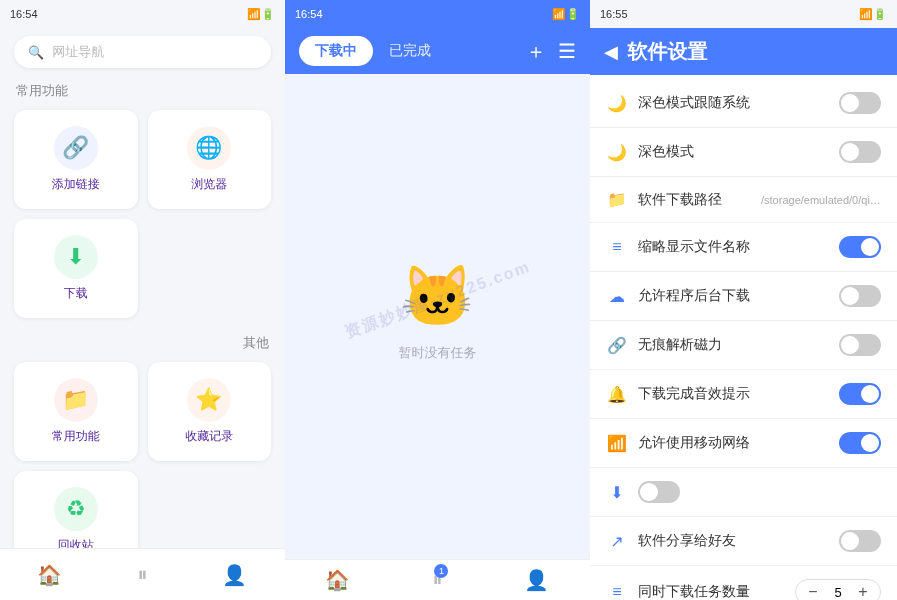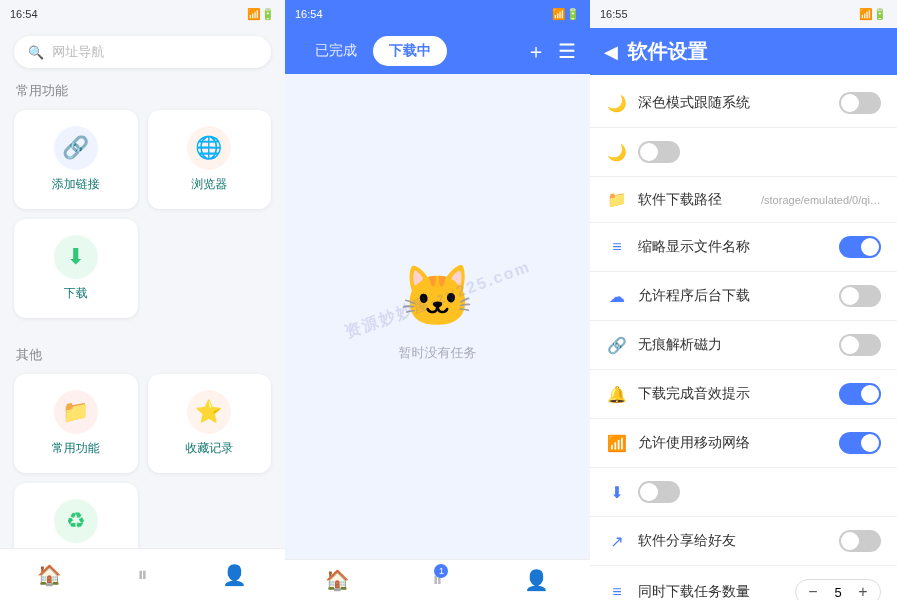--- a/index.html
+++ b/index.html
@@ -76,21 +76,21 @@
       width: 44px;
       height: 44px;
       border-radius: 50%;
       display: flex;
       align-items: center;
       justify-content: center;
       font-size: 22px;
     }
     .grid-item .item-label {
       font-size: 12px;
-      color: #0f766e;
+      color: #4c1d95;
       text-align: center;
     }
     .icon-link { background: #eef3ff; color: #4a7cff; }
     .icon-browser { background: #fff3ee; color: #ff6b35; }
     .icon-download { background: #e8f9f0; color: #2ec878; }
     .icon-myfile { background: #fff0f0; color: #f04c4c; }
     .icon-collect { background: #fff3ee; color: #ff6b35; }
     .icon-trash { background: #e8f9ee; color: #2ec878; }
 
     
@@ -335,21 +335,21 @@
     <div class="grid-item">
       <div class="icon-circle icon-browser">🌐</div>
       <span class="item-label">浏览器</span>
     </div>
     <div class="grid-item" style="grid-column: 1;">
       <div class="icon-circle icon-download">⬇</div>
       <span class="item-label">下载</span>
     </div>
   </div>
 
-  <div class="section-label" style="margin-top:18px;">其他</div>
+  <div class="section-label" style="margin-top:6px;text-align:right;">其他</div>
 
   <div class="grid-section">
     <div class="grid-item">
       <div class="icon-circle icon-myfile">📁</div>
       <span class="item-label">常用功能</span>
     </div>
     <div class="grid-item">
       <div class="icon-circle icon-collect">⭐</div>
       <span class="item-label">收藏记录</span>
     </div>
@@ -366,22 +366,22 @@
     <div class="nav-icon">👤</div>
   </div>
 </div>
 
 <div class="panel-download">
   <div class="status-bar">
     <span>16:54</span>
     <span style="color:white;">📶🔋</span>
   </div>
   <div class="download-header">
+    <button class="tab-btn active">下载中</button>
     <button class="tab-btn">已完成</button>
-    <button class="tab-btn active">下载中</button>
     <div class="header-actions">
       <span>＋</span>
       <span>☰</span>
     </div>
   </div>
 
   <div class="empty-state">
     <div class="empty-icon">🐱</div>
     <div class="empty-text">暂时没有任务</div>
   </div>
@@ -412,20 +412,21 @@
   <div class="settings-list">
 
     <div class="settings-item">
       <span class="settings-item-icon">🌙</span>
       <span class="settings-item-text">深色模式跟随系统</span>
       <div class="toggle off"></div>
     </div>
 
     <div class="settings-item">
       <span class="settings-item-icon">🌙</span>
+      <span class="settings-item-text">深色模式</span>
       <div class="toggle off"></div>
     </div>
 
     <div class="settings-item">
       <span class="settings-item-icon">📁</span>
       <span class="settings-item-text">软件下载路径</span>
       <span class="settings-item-value">/storage/emulated/0/qikqak</span>
     </div>
 
     <div class="settings-item">

